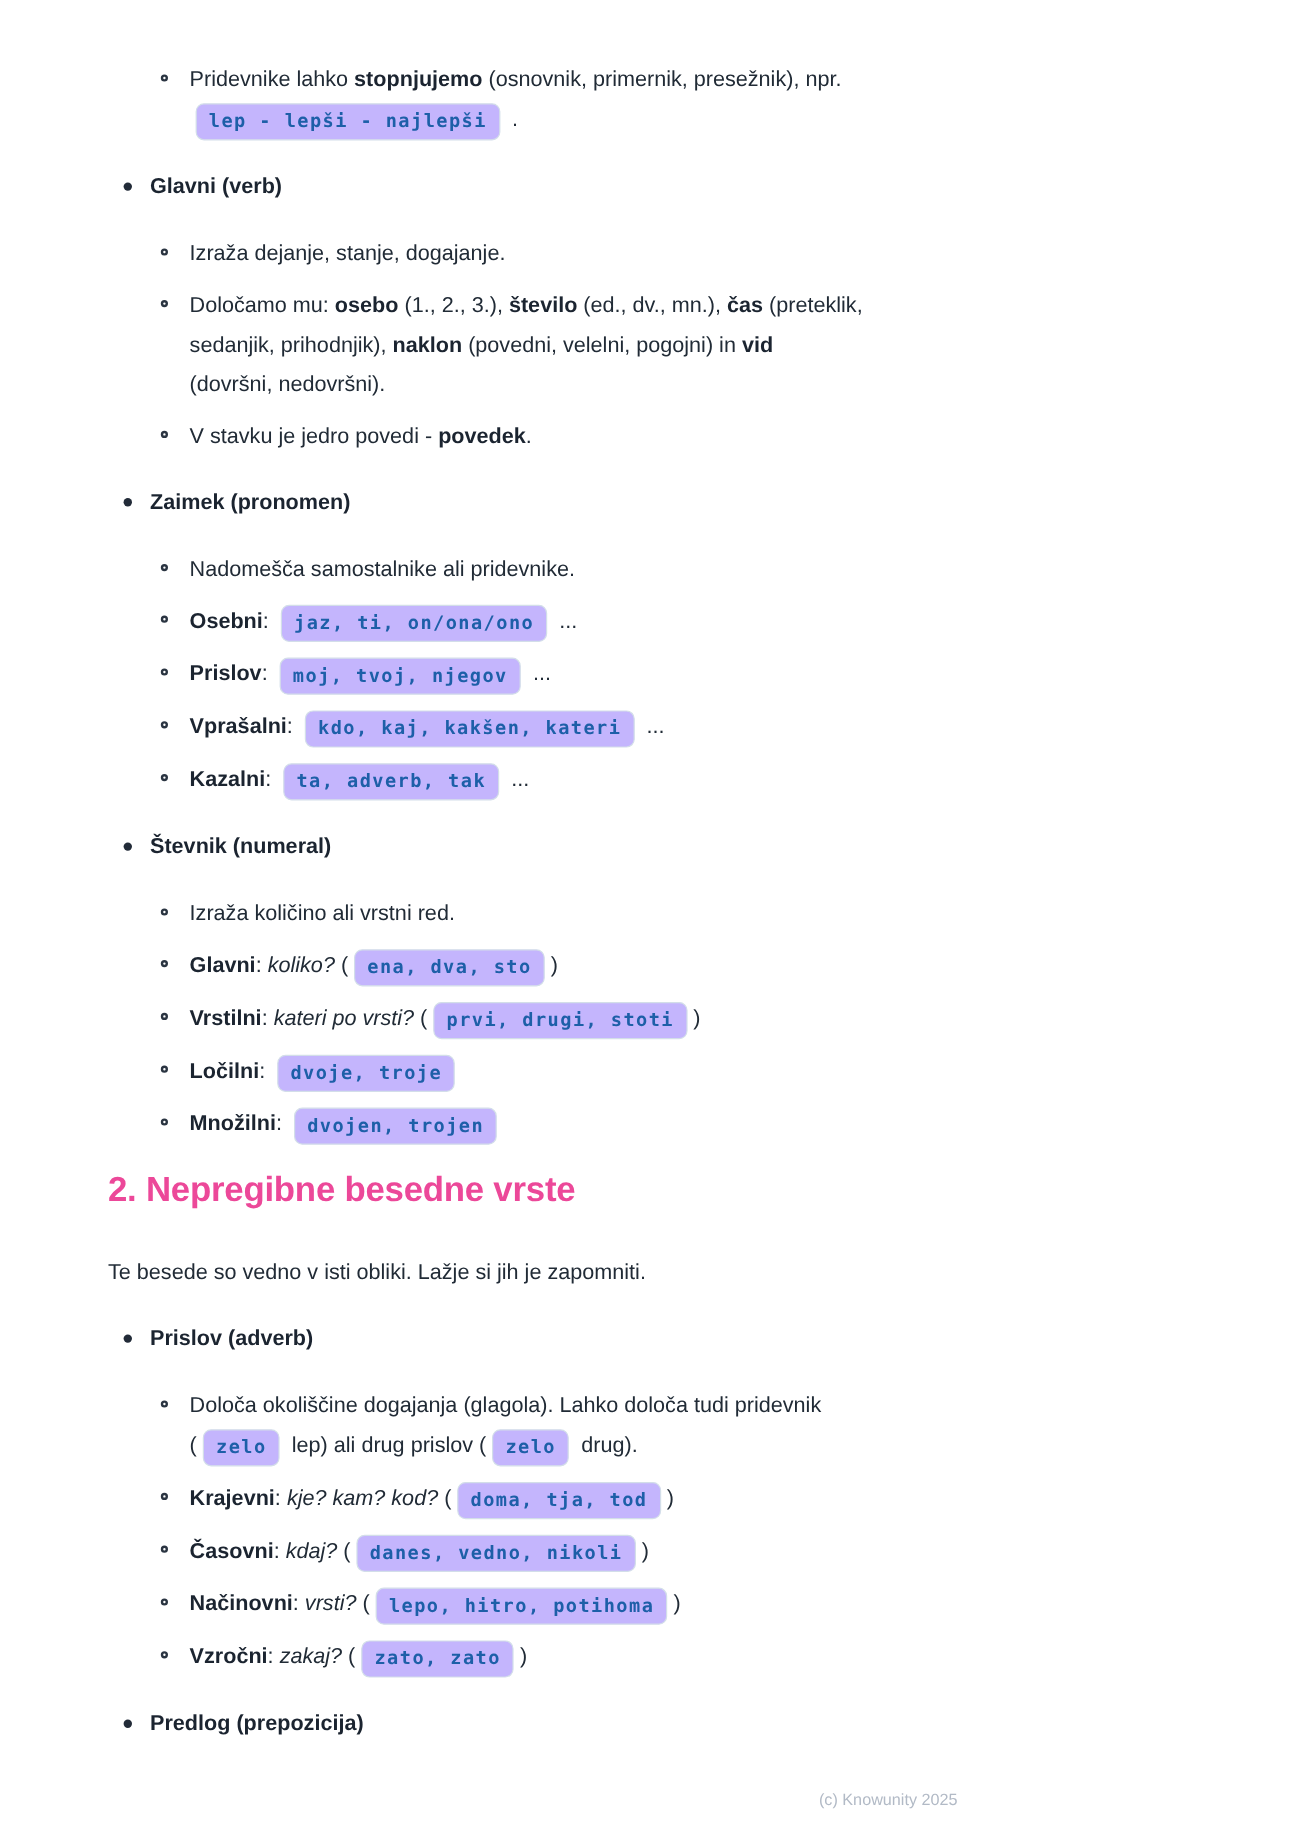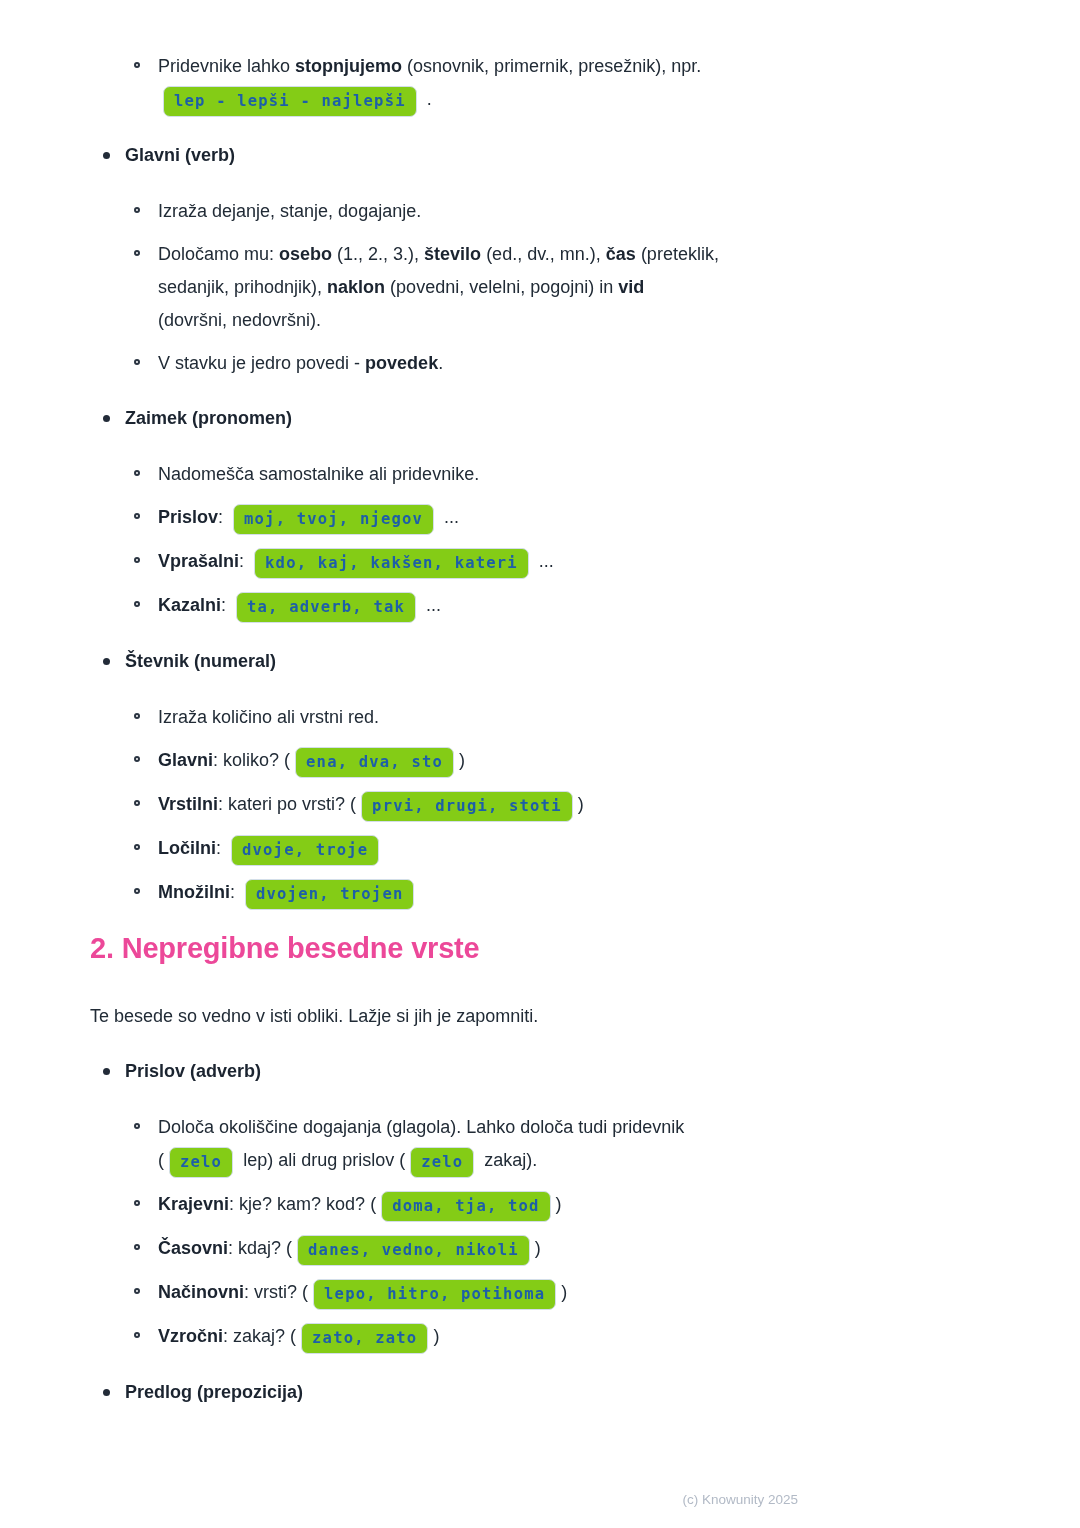--- a/index.html
+++ b/index.html
@@ -33,30 +33,30 @@
     left: 13px; top: 13px; width: 7px; height: 7px;
     background: #222b38; border-radius: 50%;
   }
   .bullet.sub {
     left: 44px; top: 12px; width: 6px; height: 6px;
     background: transparent; border: 2px solid #2a3441; border-radius: 50%;
   }
   .line { white-space: nowrap; }
   .seg-plain  { font-weight: normal; }
   .seg-bold   { font-weight: bold; color: #1b2430; }
-  .seg-italic { }
+  .seg-italic { font-style: italic; }
   .seg-code {
     display: inline-block;
     font-family: "DejaVu Sans Mono", monospace;
     font-weight: bold;
     font-size: 15.5px;
     letter-spacing: 1.2px;
     line-height: 21px;
     color: #1d5fa8;
-    background: #84cc16;
+    background: #c4b5fd;
     border: 1px solid #d3dee9;
     border-radius: 7px;
     padding: 4px 10px;
     margin: 0 5px;
     vertical-align: -1px;
     white-space: nowrap;
   }
   .side-bar {
     position: absolute;
     left: 975px; top: 48px;
@@ -105,20 +105,24 @@
       <div class="row top">
         <span class="bullet top"></span>
         <div class="line"><span class="seg-bold">Zaimek (pronomen)</span></div>
       </div>
       <div class="row sub">
         <span class="bullet sub"></span>
         <div class="line"><span class="seg-plain">Nadomešča samostalnike ali pridevnike.</span></div>
       </div>
       <div class="row sub">
         <span class="bullet sub"></span>
+        <div class="line"><span class="seg-bold">Osebni</span><span class="seg-plain">: </span><span class="seg-code">jaz, ti, on/ona/ono</span><span class="seg-plain"> ...</span></div>
+      </div>
+      <div class="row sub">
+        <span class="bullet sub"></span>
         <div class="line"><span class="seg-bold">Prislov</span><span class="seg-plain">: </span><span class="seg-code">moj, tvoj, njegov</span><span class="seg-plain"> ...</span></div>
       </div>
       <div class="row sub">
         <span class="bullet sub"></span>
         <div class="line"><span class="seg-bold">Vprašalni</span><span class="seg-plain">: </span><span class="seg-code">kdo, kaj, kakšen, kateri</span><span class="seg-plain"> ...</span></div>
       </div>
       <div class="row sub">
         <span class="bullet sub"></span>
         <div class="line"><span class="seg-bold">Kazalni</span><span class="seg-plain">: </span><span class="seg-code">ta, adverb, tak</span><span class="seg-plain"> ...</span></div>
       </div>
@@ -148,21 +152,21 @@
       </div>
       <div class="row h2">2. Nepregibne besedne vrste</div>
       <div class="row p">Te besede so vedno v isti obliki. Lažje si jih je zapomniti.</div>
       <div class="row top">
         <span class="bullet top"></span>
         <div class="line"><span class="seg-bold">Prislov (adverb)</span></div>
       </div>
       <div class="row sub">
         <span class="bullet sub"></span>
         <div class="line"><span class="seg-plain">Določa okoliščine dogajanja (glagola). Lahko določa tudi pridevnik</span></div>
-        <div class="line"><span class="seg-plain">(</span><span class="seg-code">zelo</span><span class="seg-plain"> lep) ali drug prislov (</span><span class="seg-code">zelo</span><span class="seg-plain"> zakaj).</span></div>
+        <div class="line"><span class="seg-plain">(</span><span class="seg-code">zelo</span><span class="seg-plain"> lep) ali drug prislov (</span><span class="seg-code">zelo</span><span class="seg-plain"> drug).</span></div>
       </div>
       <div class="row sub">
         <span class="bullet sub"></span>
         <div class="line"><span class="seg-bold">Krajevni</span><span class="seg-plain">: </span><span class="seg-italic">kje? kam? kod?</span><span class="seg-plain"> (</span><span class="seg-code">doma, tja, tod</span><span class="seg-plain">)</span></div>
       </div>
       <div class="row sub">
         <span class="bullet sub"></span>
         <div class="line"><span class="seg-bold">Časovni</span><span class="seg-plain">: </span><span class="seg-italic">kdaj?</span><span class="seg-plain"> (</span><span class="seg-code">danes, vedno, nikoli</span><span class="seg-plain">)</span></div>
       </div>
       <div class="row sub">

